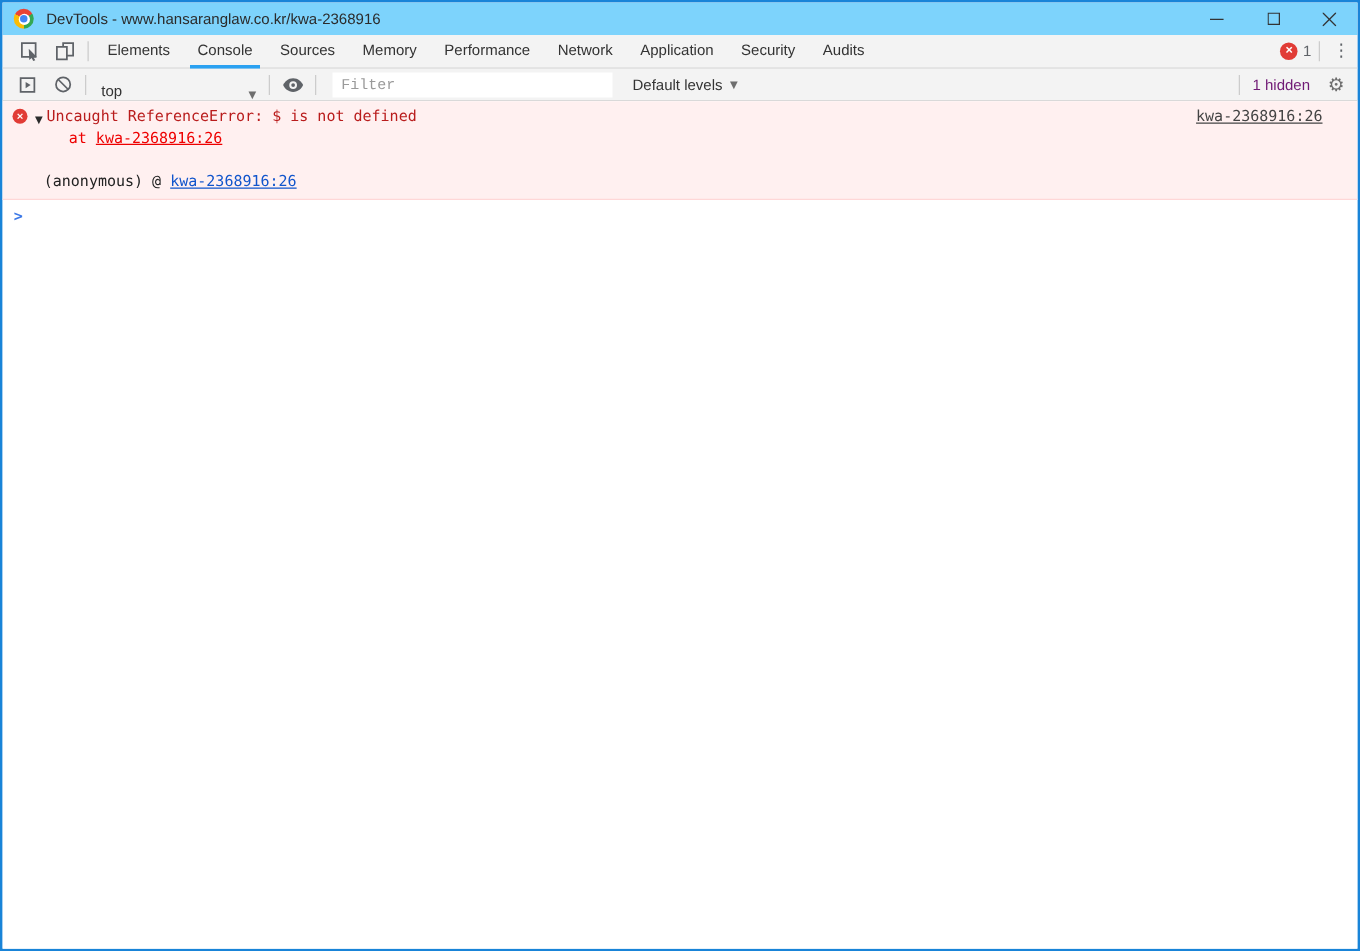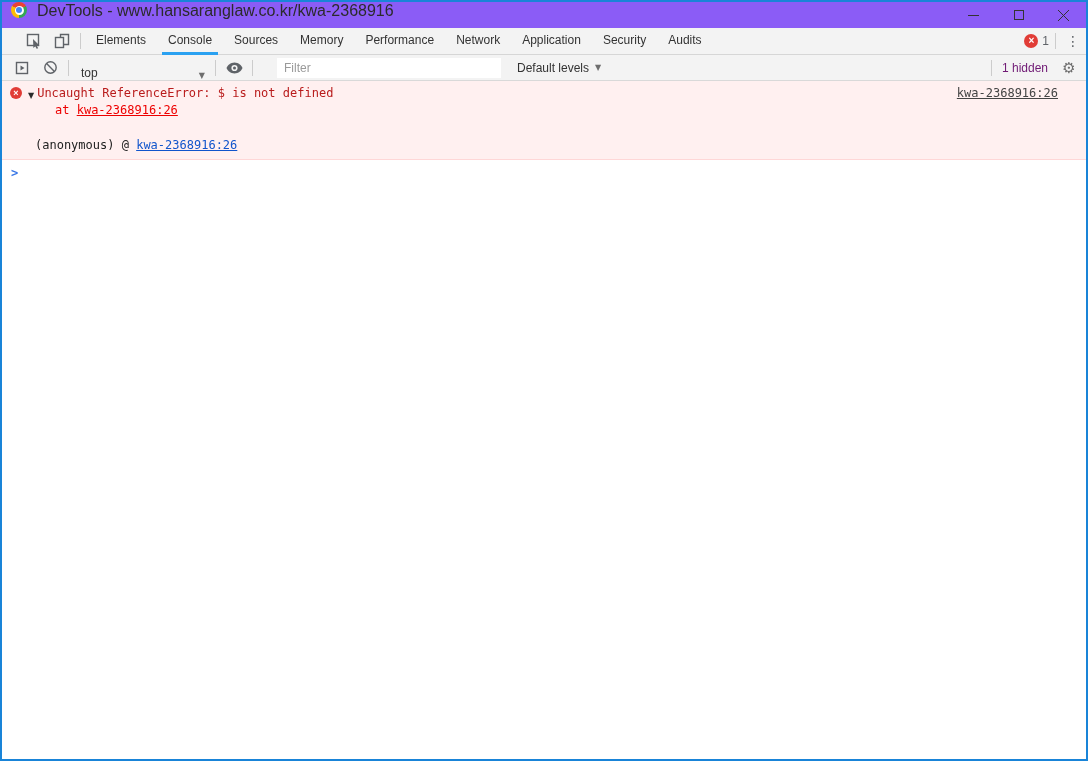--- a/index.html
+++ b/index.html
@@ -7,41 +7,41 @@
   body { font-family:"Liberation Sans", sans-serif; background:#fff; }
   .window {
     width:1088px; height:761px;
     border:2px solid #1984d8;
     display:flex; flex-direction:column;
     background:#fff; overflow:hidden;
   }
 
   
   .titlebar {
-    height:26px; flex:0 0 26px; background:#8b5cf6;
-    display:flex; padding-left:9px;
-    font-size:16px; color:#2b2b2b;
+    height:26px; flex:0 0 26px; background:#7dd3fc;
+    display:flex; align-items:center; padding-left:9px;
+    font-size:12px; color:#2b2b2b;
   }
   .chrome-logo { width:16px; height:16px; border-radius:50%;
     background:conic-gradient(from 60deg, #34a853 0 120deg, #fbbc05 0 240deg, #ea4335 0 360deg);
     position:relative; margin-right:10px; flex:0 0 16px;}
   .chrome-logo::before { content:""; position:absolute; left:3.5px; top:3.5px;
     width:9px; height:9px; border-radius:50%; background:#fff; }
   .chrome-logo::after { content:""; position:absolute; left:5px; top:5px;
     width:6px; height:6px; border-radius:50%; background:#4285f4; }
   .title-text { white-space:nowrap; }
   .tb-spacer { flex:1; }
   .win-btn { width:45px; height:26px; display:flex; align-items:center; justify-content:center; }
   .win-btn svg { stroke:#333; }
 
   
   .tabbar {
     height:27px; flex:0 0 27px; background:#f3f3f3;
     border-bottom:1px solid #d6d6d6;
-    display:flex; align-items:stretch; padding-left:18px;
+    display:flex; align-items:stretch; padding-left:8px;
     font-size:12px; color:#333;
   }
   .icon-btn { width:28px; display:flex; align-items:center; justify-content:center; color:#5f6368; }
   .vsep { width:1px; height:16px; background:#ccc; align-self:center; margin:0 4px; flex:0 0 1px; }
   .tab { display:flex; align-items:center; margin:0 5px; padding:0 6px 0 6px;
          border-bottom:3px solid transparent; margin-bottom:-1px; cursor:default; white-space:nowrap; }
   .tab.active { border-bottom-color:#2aa1f1; }
   .badge-group { display:flex; align-items:center; margin-right:2px; }
   .err-badge { width:14px; height:14px; border-radius:50%; background:#e13c36; color:#fff;
     font-size:10px; font-weight:bold; display:flex; align-items:center; justify-content:center; line-height:1; }
@@ -51,21 +51,21 @@
 
   
   .ctoolbar {
     height:26px; flex:0 0 26px; background:#f3f3f3; border-bottom:1px solid #d9d9d9;
     display:flex; align-items:center; padding-left:6px; font-size:12px; color:#333;
   }
   .context-dd { width:138px; display:flex; align-items:flex-end; justify-content:space-between;
     padding:0 6px 0 8px; height:100%; }
   .dd-arrow { font-family:"DejaVu Sans", sans-serif; font-size:8px; color:#6e6e6e; }
   .filter-input { width:224px; height:20px; border:none; background:#fff; font-size:12px;
-    padding:0 7px; margin-left:20px; font-family:Liberation Sans, sans-serif; color:#3b82f6; outline:none; }
+    padding:0 7px; margin-left:9px; font-family:Liberation Mono, monospace; color:#3b82f6; outline:none; }
   .filter-input::placeholder { color:#9a9a9a; }
   .levels-dd { display:flex; align-items:center; margin-left:12px; gap:6px; height:100%; padding:0 4px; }
   .hidden-label { color:#701a75; margin:0 8px 0 6px; }
   .gear { font-family:"DejaVu Sans", sans-serif; font-size:15px; color:#6e6e6e;
     width:26px; text-align:center; margin-right:4px; }
 
   
   .console-area { flex:1; display:flex; flex-direction:column; background:#fff;
     font-family:"DejaVu Sans Mono","Liberation Mono",monospace; font-size:12px; }
   .error-block { background:#fff0f0; border-bottom:1px solid #ffd7d7; padding:5px 28px 7px 8px; }

